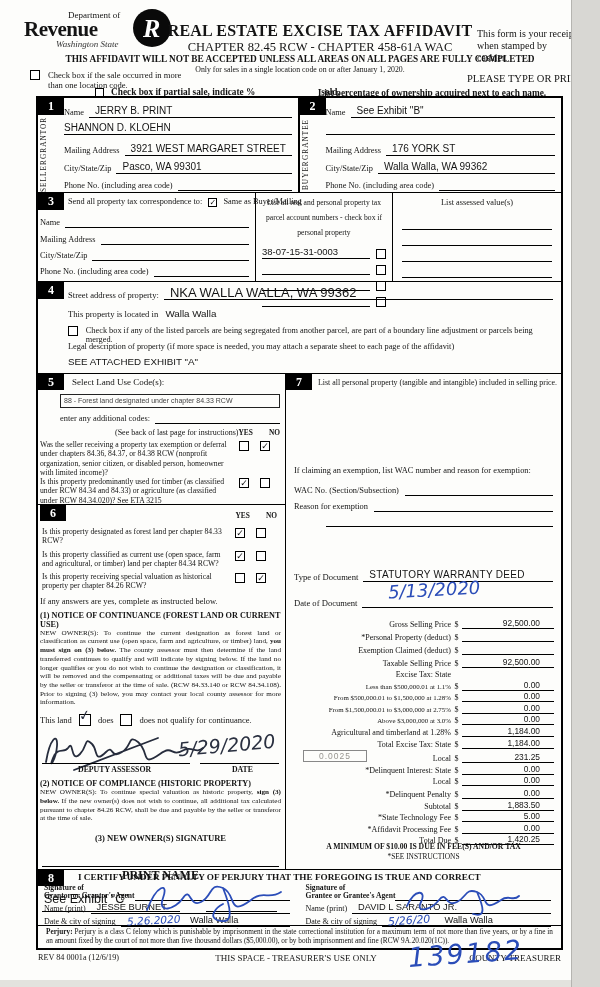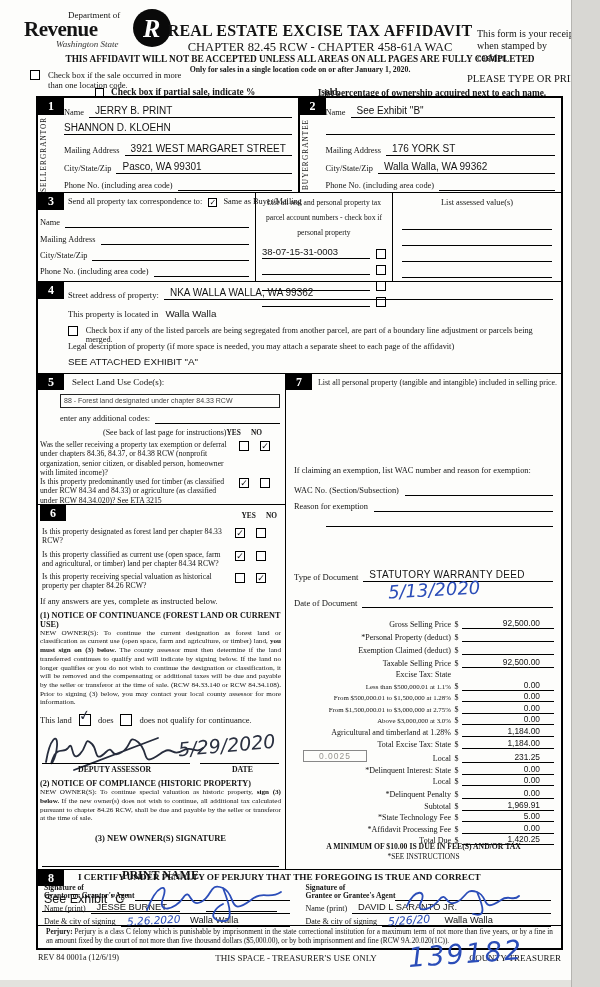--- a/index.html
+++ b/index.html
@@ -15,21 +15,21 @@
   .hand-dark { color:#2a3040; }
 
   
   .logo-small { font-size:9px; }
   .logo-big { font-size:21px; font-weight:bold; letter-spacing:-0.5px; line-height:19px; }
   .logo-state { font-size:9px; font-style:italic; color:#333; }
   .title { font-size:16px; font-weight:bold; letter-spacing:.2px; }
   .subtitle { font-size:12.5px; }
   .receipt { font-size:10px; line-height:12px; }
   .warn { font-size:9.3px; font-weight:bold; }
-  .singlecode { font-size:7.8px; font-weight:bold; }
+  .singlecode { font-size:7.8px; font-weight:normal; }
   .smalllbl { font-size:8.6px; line-height:10px; }
 
   
   .cb { display:inline-block; width:10px; height:10px; border:1px solid #000; font-size:9px; line-height:9px; text-align:center; vertical-align:-1px; background:#fff; }
   .cb.small { width:9px; height:9px; font-size:8px; line-height:8px; }
 
   
   .formbox { position:absolute; left:36px; top:96px; width:527px; height:854px; border:2px solid #000; }
   .num { position:absolute; left:0; top:0; width:26px; height:17px; background:#000; color:#fff; font-weight:bold; font-size:12px; text-align:center; line-height:17px; }
   .row12 { position:relative; display:flex; height:94px; }
@@ -57,21 +57,21 @@
   .cols { display:flex; border-top:1px solid #000; height:496px; }
   .col-left { position:relative; width:248px; border-right:1px solid #000; }
   .col-right { position:relative; flex:1; }
 
   .sec5 { position:absolute; left:0; top:0; width:100%; height:131px; border-bottom:1px solid #000; }
   .codebox { position:absolute; left:22px; right:5px; top:20px; height:14px; border:1.5px solid #222;
              font-family:"Liberation Sans", sans-serif; font-size:7px; color:#444; line-height:11px; padding-left:3px; white-space:nowrap; overflow:hidden; }
   .q { display:flex; padding:0 4px 0 2px; margin-top:4px; }
   .q-text { flex:1; font-size:7.7px; line-height:9.3px; padding-right:5px; }
   .q-boxes { width:42px; display:flex; gap:11px; padding-top:1px; }
-  .ynhead { display:flex; gap:10px; font-size:7.4px; font-weight:bold; }
+  .ynhead { display:flex; gap:16px; font-size:7.4px; font-weight:bold; }
 
   .sec6 { position:absolute; left:0; top:131px; right:0; bottom:0; padding:0 4px 0 2px; }
   .para { font-size:7.15px; line-height:8.7px; text-align:justify; }
   .ntitle { font-size:8.2px; font-weight:bold; margin-top:5px; }
   .qualify { display:flex; align-items:center; gap:7px; font-size:8.5px; margin-top:7px; }
   .sigzone { position:relative; height:46px; margin-top:2px; }
   .sigline { position:absolute; border-bottom:1px solid #000; }
   .siglbl { position:absolute; font-size:7.8px; font-weight:bold; }
   .printline { border-bottom:1px solid #000; height:14px; margin:10px 2px 0 2px; }
   .exh-c { font-family:"Liberation Sans", sans-serif; font-size:12.5px; }
@@ -263,21 +263,21 @@
         <div class="aline"></div>
         <div class="aline"></div>
         <div class="aline"></div>
       </div>
     </div>
 
     <div class="row4">
       <div class="num">4</div>
       <div class="frow abs" style="left:30px; top:3px; right:8px; height:15px;">
         <span class="flbl" style="font-size:8.6px;">Street address of property:</span>
-        <span class="ffill" style="font-size:10px;">NKA WALLA WALLA, WA 99362</span>
+        <span class="ffill" style="font-size:13px;">NKA WALLA WALLA, WA 99362</span>
       </div>
       <div class="abs" style="left:30px; top:26px; font-size:8.6px;">
         <span>This property is located in</span>
         <span class="sans" style="font-size:9.8px; padding-left:5px;">Walla Walla</span>
       </div>
       <div class="abs" style="left:30px; top:44px; right:10px; display:flex; gap:8px;font-family:Liberation Serif, serif;">
         <span class="cb"></span>
         <span style="font-size:8.3px;">Check box if any of the listed parcels are being segregated from another parcel, are part of a boundary line adjustment or parcels being merged.</span>
       </div>
       <div class="abs" style="left:30px; top:60px; font-size:8.3px;">Legal description of property (if more space is needed, you may attach a separate sheet to each page of the affidavit)</div>
@@ -288,21 +288,21 @@
       <div class="col-left">
 
         <div class="sec5">
           <div class="num" style="height:16px; line-height:16px;">5</div>
           <div class="abs" style="left:34px; top:3px; font-size:9px;">Select Land Use Code(s):</div>
           <div class="codebox">88 - Forest land designated under chapter 84.33 RCW</div>
           <div class="frow abs" style="left:22px; top:38px; right:5px; height:12px;">
             <span class="flbl">enter any additional codes:</span>
             <span class="ffill"></span>
           </div>
-          <div class="abs" style="left:14px; top:54px; right:5px; display:flex; justify-content:center;margin-left:33px;">
+          <div class="abs" style="left:14px; top:54px; right:5px; display:flex; justify-content:flex-end;margin-left:33px;">
             <span style="font-size:8px;">(See back of last page for instructions)</span>
             <span class="ynhead">
               <span>YES</span>
               <span>NO</span>
             </span>
           </div>
           <div class="q" style="margin-top:0; position:absolute; left:0; top:66px; right:0;">
             <span class="q-text">Was the seller receiving a property tax exemption or deferral under chapters 84.36, 84.37, or 84.38 RCW (nonprofit organization, senior citizen, or disabled person, homeowner with limited income)?</span>
             <span class="q-boxes">
               <span class="cb"></span>
@@ -491,21 +491,21 @@
             <span class="mline">0.00</span>
           </div>
           <div class="mrow" style="height:13px;">
             <span class="mlabel">*Delinquent Penalty</span>
             <span class="mdollar">$</span>
             <span class="mline">0.00</span>
           </div>
           <div class="mrow" style="height:12px;">
             <span class="mlabel">Subtotal</span>
             <span class="mdollar">$</span>
-            <span class="mline">1,969.91</span>
+            <span class="mline">1,883.50</span>
           </div>
           <div class="mrow" style="height:11px;">
             <span class="mlabel">*State Technology Fee</span>
             <span class="mdollar">$</span>
             <span class="mline">5.00</span>
           </div>
           <div class="mrow" style="height:11.5px;">
             <span class="mlabel">*Affidavit Processing Fee</span>
             <span class="mdollar">$</span>
             <span class="mline">0.00</span>

